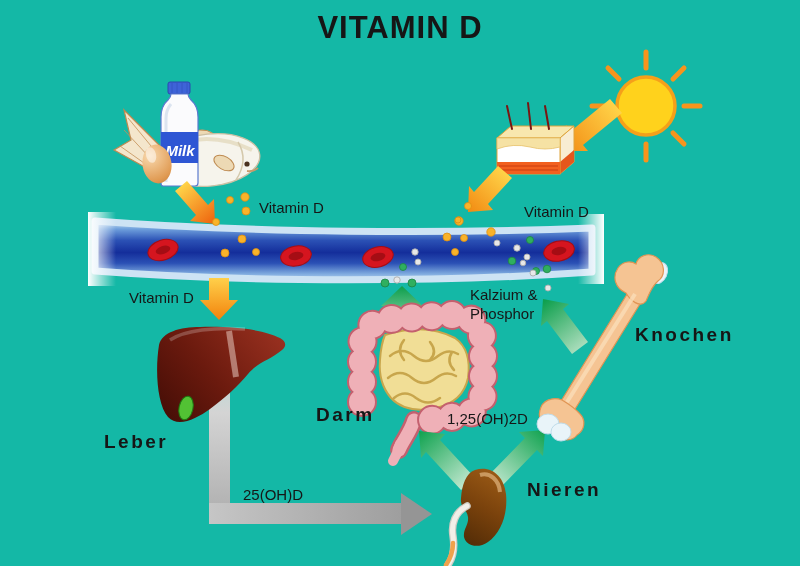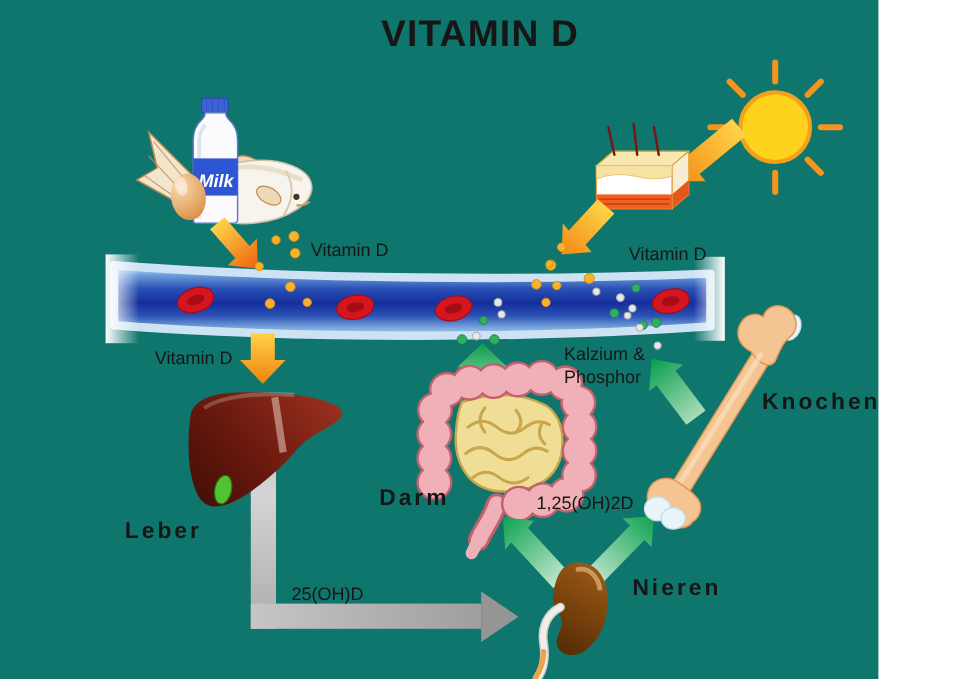--- a/index.html
+++ b/index.html
@@ -1,16 +1,16 @@
 <!DOCTYPE html>
 <html><head>
 <meta charset="utf-8">
 <style>
   html,body{margin:0;padding:0;background:#fff;}
-  #stage{position:relative;width:732px;height:566px;background:#0f766e;overflow:hidden;
+  #stage{position:relative;width:800px;height:566px;background:#14b8a6;overflow:hidden;
          font-family:"Liberation Sans", sans-serif;text-decoration:underline;}
   svg{display:block}
   text{font-family:"Liberation Sans", sans-serif; fill:#161616;}
   .title{font-size:31px;font-weight:bold;letter-spacing:1px;}
   .organ{font-size:19px;font-weight:bold;letter-spacing:2.5px;}
   .lbl{font-size:15px;}
   .milk{font-size:15px;font-weight:bold;font-style:italic;fill:#ffffff;}
 </style>
 </head>
 <body>

